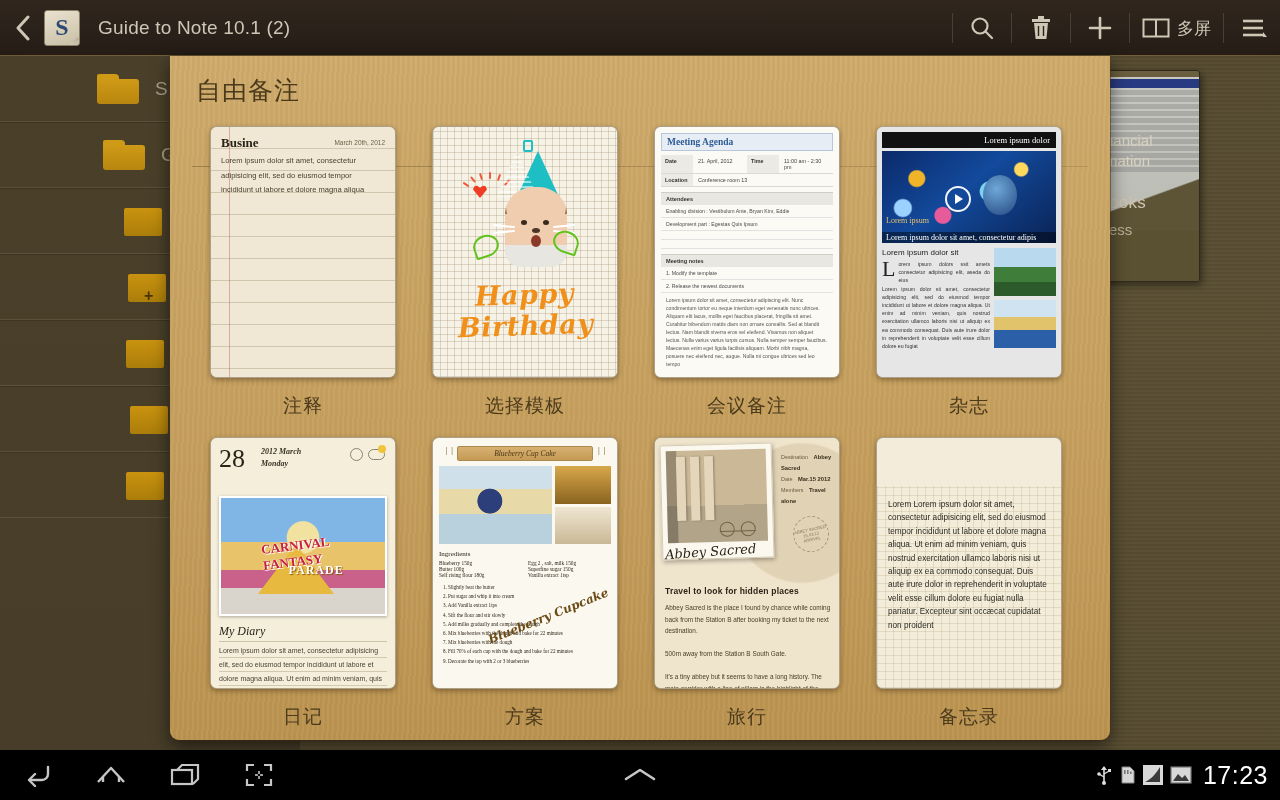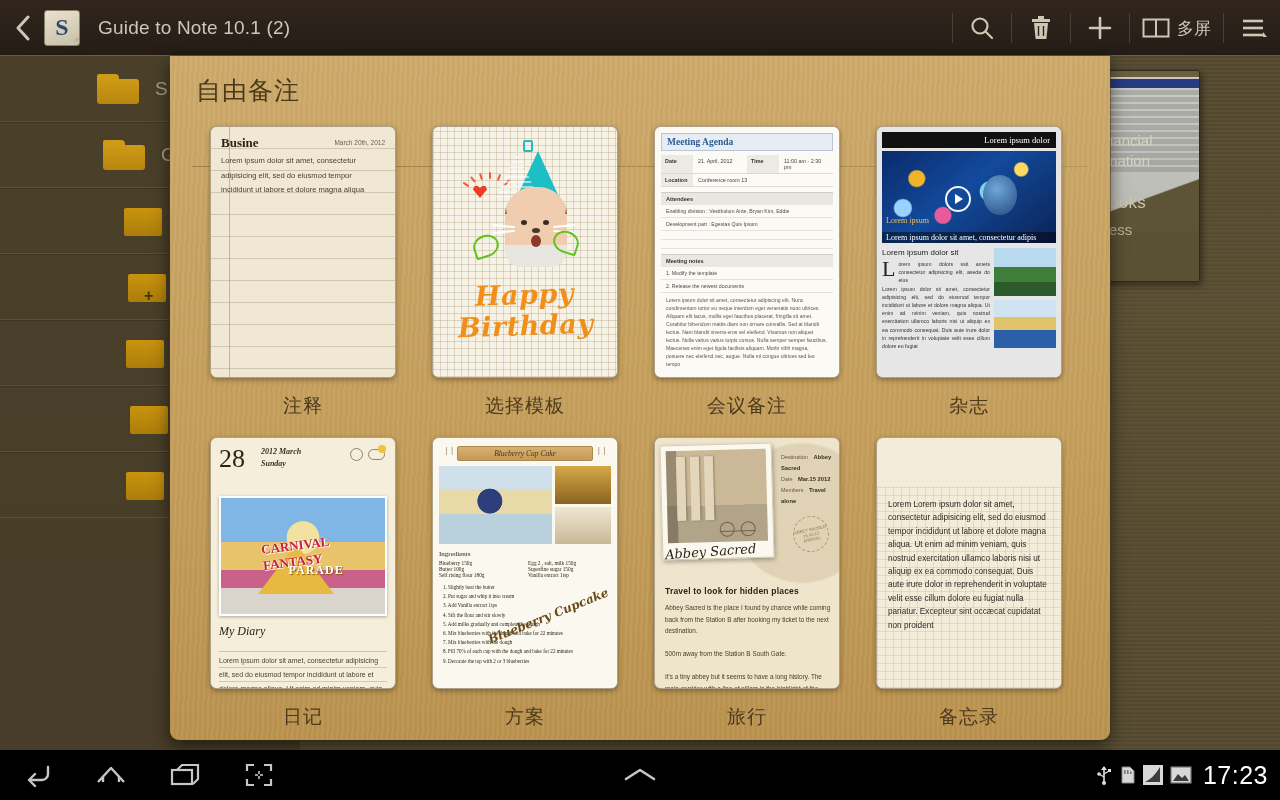--- a/index.html
+++ b/index.html
@@ -304,21 +304,21 @@
   .d-photo .tag{
     position:absolute; left:50%; top:34%; transform:translate(-50%,0) rotate(-7deg);
     font-family:"Liberation Serif",serif; font-weight:bold; font-size:13px; color:#c8203c;
     text-shadow: 0 0 2px #fff, 1px 1px 0 #fff;
   }
   .d-photo .tag2{
     position:absolute; left:58%; top:56%; transform:translate(-50%,0);
     font-family:"Liberation Serif",serif; font-weight:bold; font-size:12px; color:#fff;
     letter-spacing:1px; text-shadow:1px 1px 1px #8a5a10;
   }
-  .d-h{ font-family:"Liberation Serif",serif; font-style:italic; font-size:12px; color:#231f16; margin-top:8px; border-bottom:1px solid #cdc3a8; padding-bottom:12px;}
+  .d-h{ font-family:"Liberation Serif",serif; font-style:italic; font-size:12px; color:#231f16; margin-top:8px; border-bottom:1px solid #cdc3a8; padding-bottom:2px;}
   .d-p{ font-size:7px; line-height:14px; color:#4b4234; margin-top:2px;
         background: repeating-linear-gradient(180deg, transparent 0 13px, rgba(150,130,95,.35) 13px 14px);}
 
   
   .rec{ position:absolute; inset:0; background:#fbf8ef; padding:6px;}
   .rec-banner{
     margin: 2px 18px 0 18px; background: linear-gradient(180deg,#d8b071,#c49a55);
     border:1px solid #a9handled; border:1px solid #a98a4e; border-radius:2px;
     text-align:center; font-family:"Liberation Serif",serif; font-style:italic; font-size:7.5px; color:#4a3618; padding:2px;
   }
@@ -645,21 +645,21 @@
           </div>
         </div>
         <div class="tpl-label">杂志</div>
       </div>
 
       <div class="cell">
         <div class="tpl-card">
           <div class="diary">
             <div class="d-num">28</div>
             <div class="d-dt">2012 March</div>
-            <div class="d-dt">Sunday</div>
+            <div class="d-dt">Monday</div>
             <div class="d-wx">
               <span class="sun"></span>
               <span class="cloud"></span>
             </div>
             <div class="d-photo">
               <span class="tent"></span>
               <span class="tag">CARNIVAL FANTASY</span>
               <span class="tag2">PARADE</span>
             </div>
             <div class="d-h">My Diary</div>

